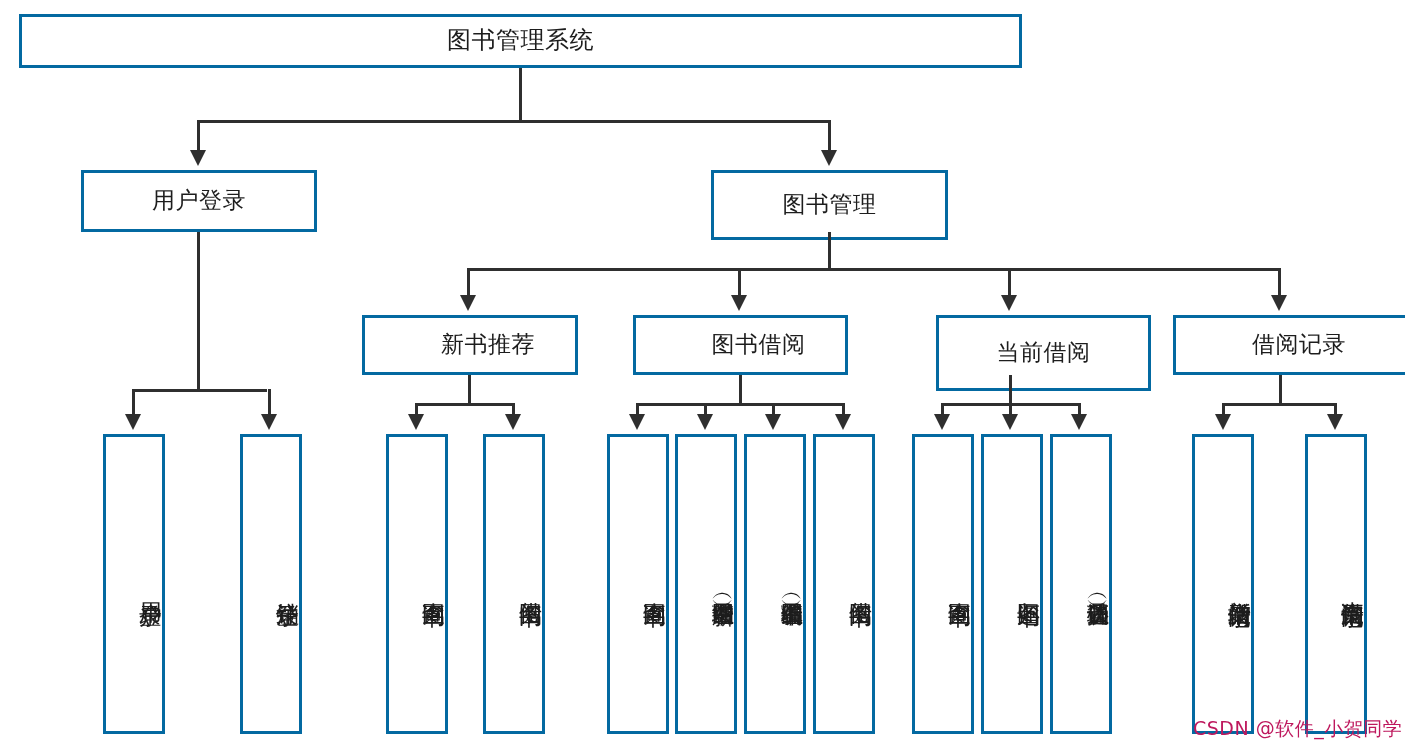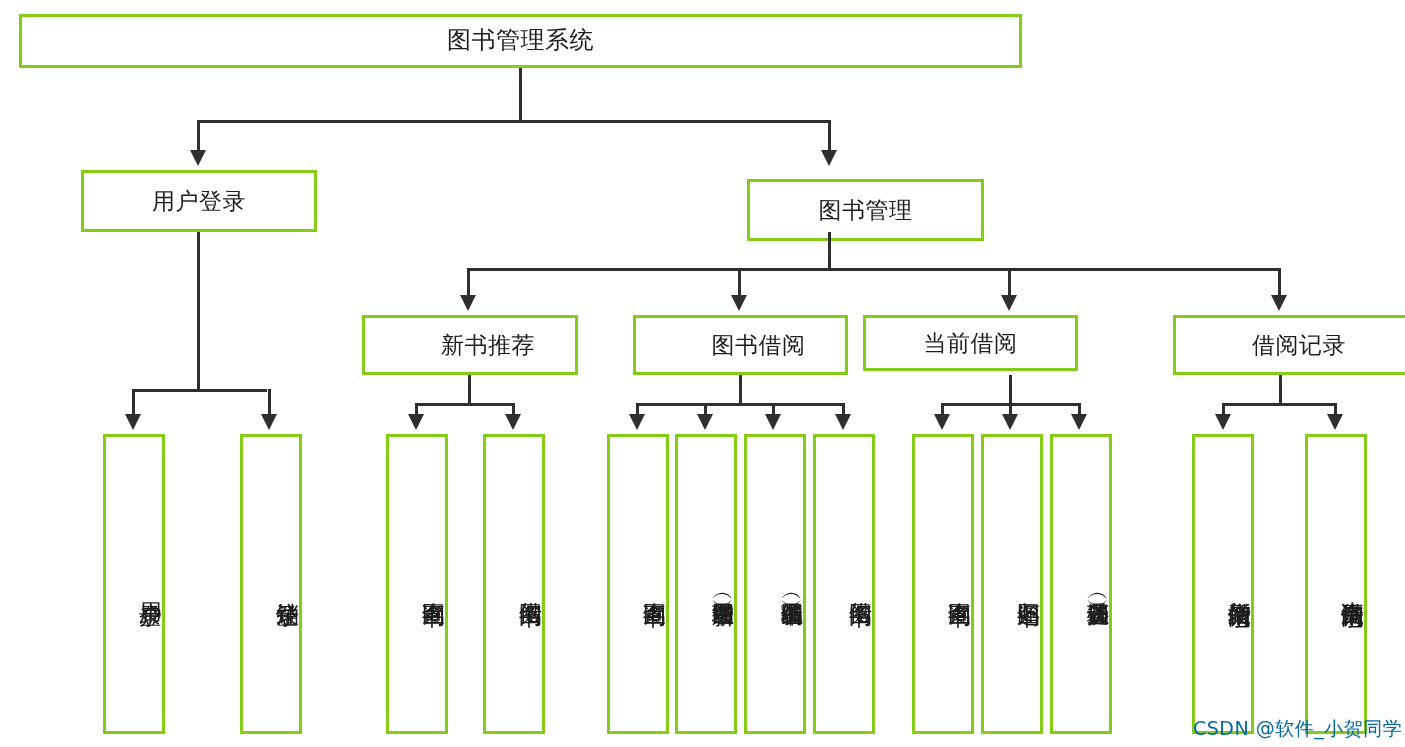--- a/index.html
+++ b/index.html
@@ -14,27 +14,28 @@
   #canvas {
     position: relative;
     width: 1405px;
     height: 747px;
     background: #ffffff;
     overflow: hidden;
   }
   .node {
     position: absolute;
     box-sizing: border-box;
-    border: 3px solid #84cc16;
+    border: 3px solid #0369a1;
     background: #ffffff;
     display: flex;
     align-items: center;
     justify-content: center;
     color: #1d1d1d;
     letter-spacing: 0.5px;
+    font-family: Liberation Serif, serif;
   }
   .node.horizontal {
     font-size: 23px;
     line-height: 1.15;
     white-space: nowrap;
   }
   .node.root {
     font-size: 24px;
   }
   .node.vertical {
@@ -60,21 +61,21 @@
   .arrow {
     position: absolute;
     width: 0;
     height: 0;
     border-left: 8px solid transparent;
     border-right: 8px solid transparent;
     border-top: 16px solid #2f2f2f;
   }
   .watermark {
     position: absolute;
-    color: #0369a1;
+    color: #be185d;
     font-size: 19px;
     white-space: nowrap;
     letter-spacing: 0.5px;
   }
 </style>
 </head>
 <body>
 
 <div id="canvas">
 
@@ -83,21 +84,21 @@
   <div class="edge v" style="left:519px; top:68px; width:3px; height:52px;"></div>
 
   <div class="edge h" style="left:197px; top:120px; width:634px; height:3px;"></div>
 
   <div class="edge v" style="left:197px; top:120px; width:3px; height:34px;"></div>
   <div class="arrow" style="left:190px; top:150px;"></div>
   <div class="edge v" style="left:828px; top:120px; width:3px; height:34px;"></div>
   <div class="arrow" style="left:821px; top:150px;"></div>
 
   <div class="node horizontal" style="left:81px; top:170px; width:236px; height:62px;">用户登录</div>
-  <div class="node horizontal" style="left:711px; top:179px; width:237px; height:62px;margin-left:36px;">图书管理</div>
+  <div class="node horizontal" style="left:711px; top:170px; width:237px; height:70px;">图书管理</div>
 
   <div class="edge v" style="left:197px; top:232px; width:3px; height:160px;"></div>
   <div class="edge h" style="left:132px; top:389px; width:135px; height:3px;"></div>
   <div class="edge v" style="left:132px; top:389px; width:3px; height:28px;"></div>
   <div class="arrow" style="left:125px; top:414px;"></div>
   <div class="edge v" style="left:268px; top:389px; width:3px; height:28px;"></div>
   <div class="arrow" style="left:261px; top:414px;"></div>
 
   <div class="edge v" style="left:828px; top:232px; width:3px; height:38px;"></div>
   <div class="edge h" style="left:467px; top:268px; width:812px; height:3px;"></div>
@@ -105,21 +106,21 @@
   <div class="arrow" style="left:460px; top:295px;"></div>
   <div class="edge v" style="left:738px; top:268px; width:3px; height:30px;"></div>
   <div class="arrow" style="left:731px; top:295px;"></div>
   <div class="edge v" style="left:1008px; top:268px; width:3px; height:30px;"></div>
   <div class="arrow" style="left:1001px; top:295px;"></div>
   <div class="edge v" style="left:1278px; top:268px; width:3px; height:30px;"></div>
   <div class="arrow" style="left:1271px; top:295px;"></div>
 
   <div class="node horizontal" style="left:362px; top:315px; width:216px; height:60px;padding-left:36px;">新书推荐</div>
   <div class="node horizontal" style="left:633px; top:315px; width:215px; height:60px;padding-left:36px;">图书借阅</div>
-  <div class="node horizontal" style="left:863px; top:315px; width:215px; height:56px;">当前借阅</div>
+  <div class="node horizontal" style="left:936px; top:315px; width:215px; height:76px;">当前借阅</div>
   <div class="node horizontal" style="left:1173px; top:315px; width:252px; height:60px;">借阅记录</div>
 
   <div class="edge v" style="left:468px; top:375px; width:3px; height:31px;"></div>
   <div class="edge h" style="left:415px; top:403px; width:100px; height:3px;"></div>
   <div class="edge v" style="left:415px; top:403px; width:3px; height:14px;"></div>
   <div class="arrow" style="left:408px; top:414px;"></div>
   <div class="edge v" style="left:512px; top:403px; width:3px; height:14px;"></div>
   <div class="arrow" style="left:505px; top:414px;"></div>
 
   <div class="edge v" style="left:739px; top:375px; width:3px; height:31px;"></div>

